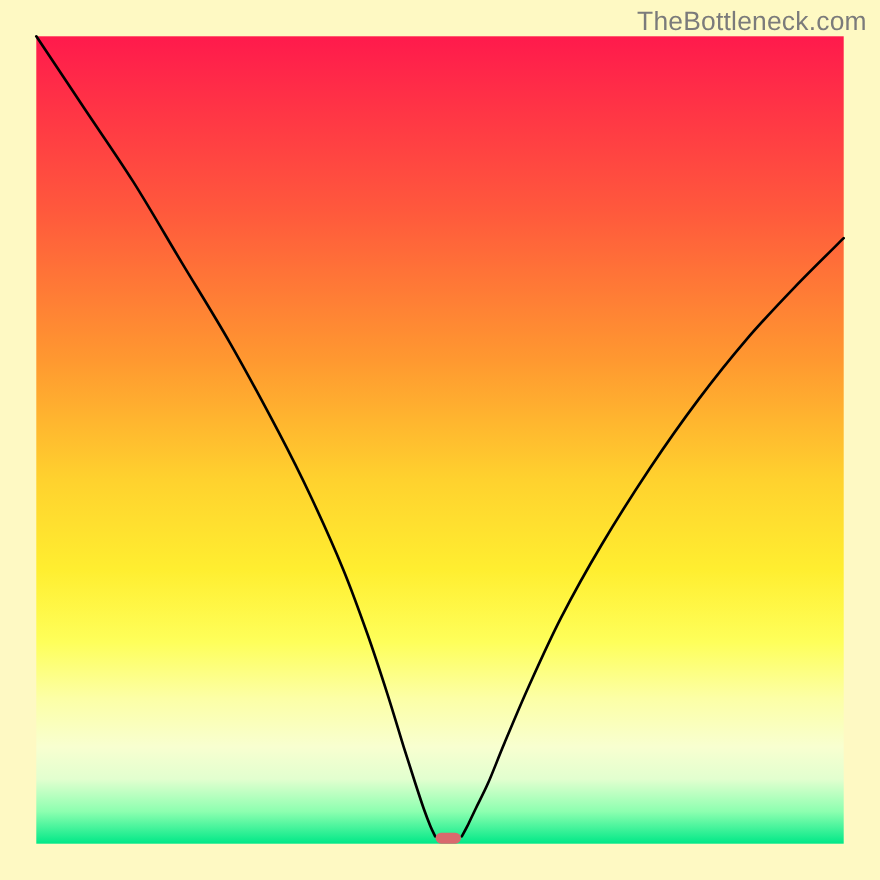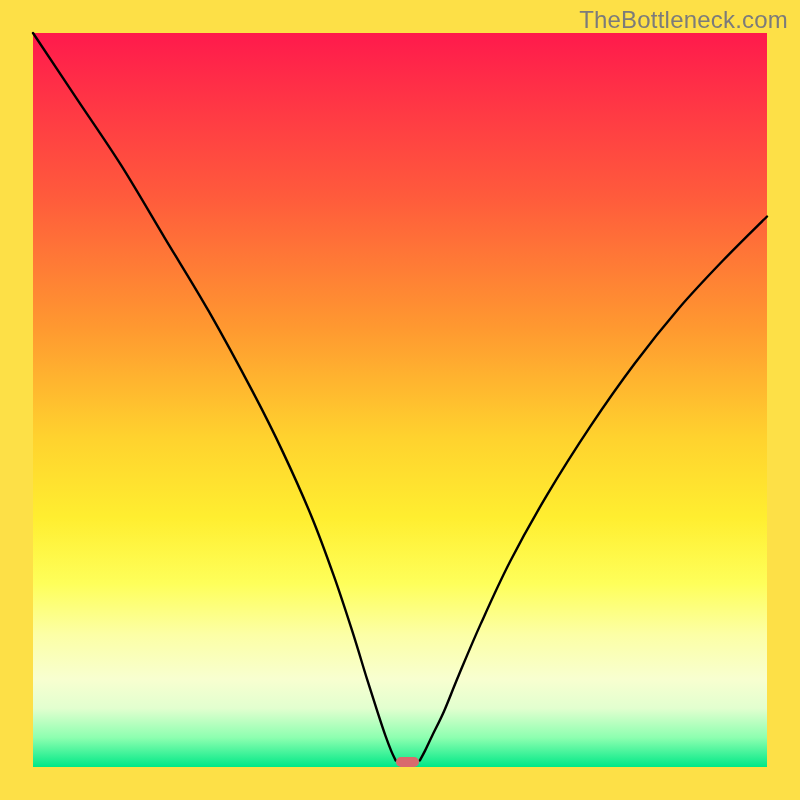--- a/index.html
+++ b/index.html
@@ -10,21 +10,21 @@
     background: #000;
     overflow: hidden;
     font-family: Arial, Helvetica, sans-serif;
   }
   .frame {
     position: absolute;
     top: 0;
     left: 0;
     width: 800px;
     height: 800px;
-    background: #fde047;
+    background: #fef9c3;
   }
   .plot-area {
     position: absolute;
     top: 33px;
     left: 33px;
     width: 734px;
     height: 734px;
     background: linear-gradient(
       to bottom,
       #ff1a4c 0%,

